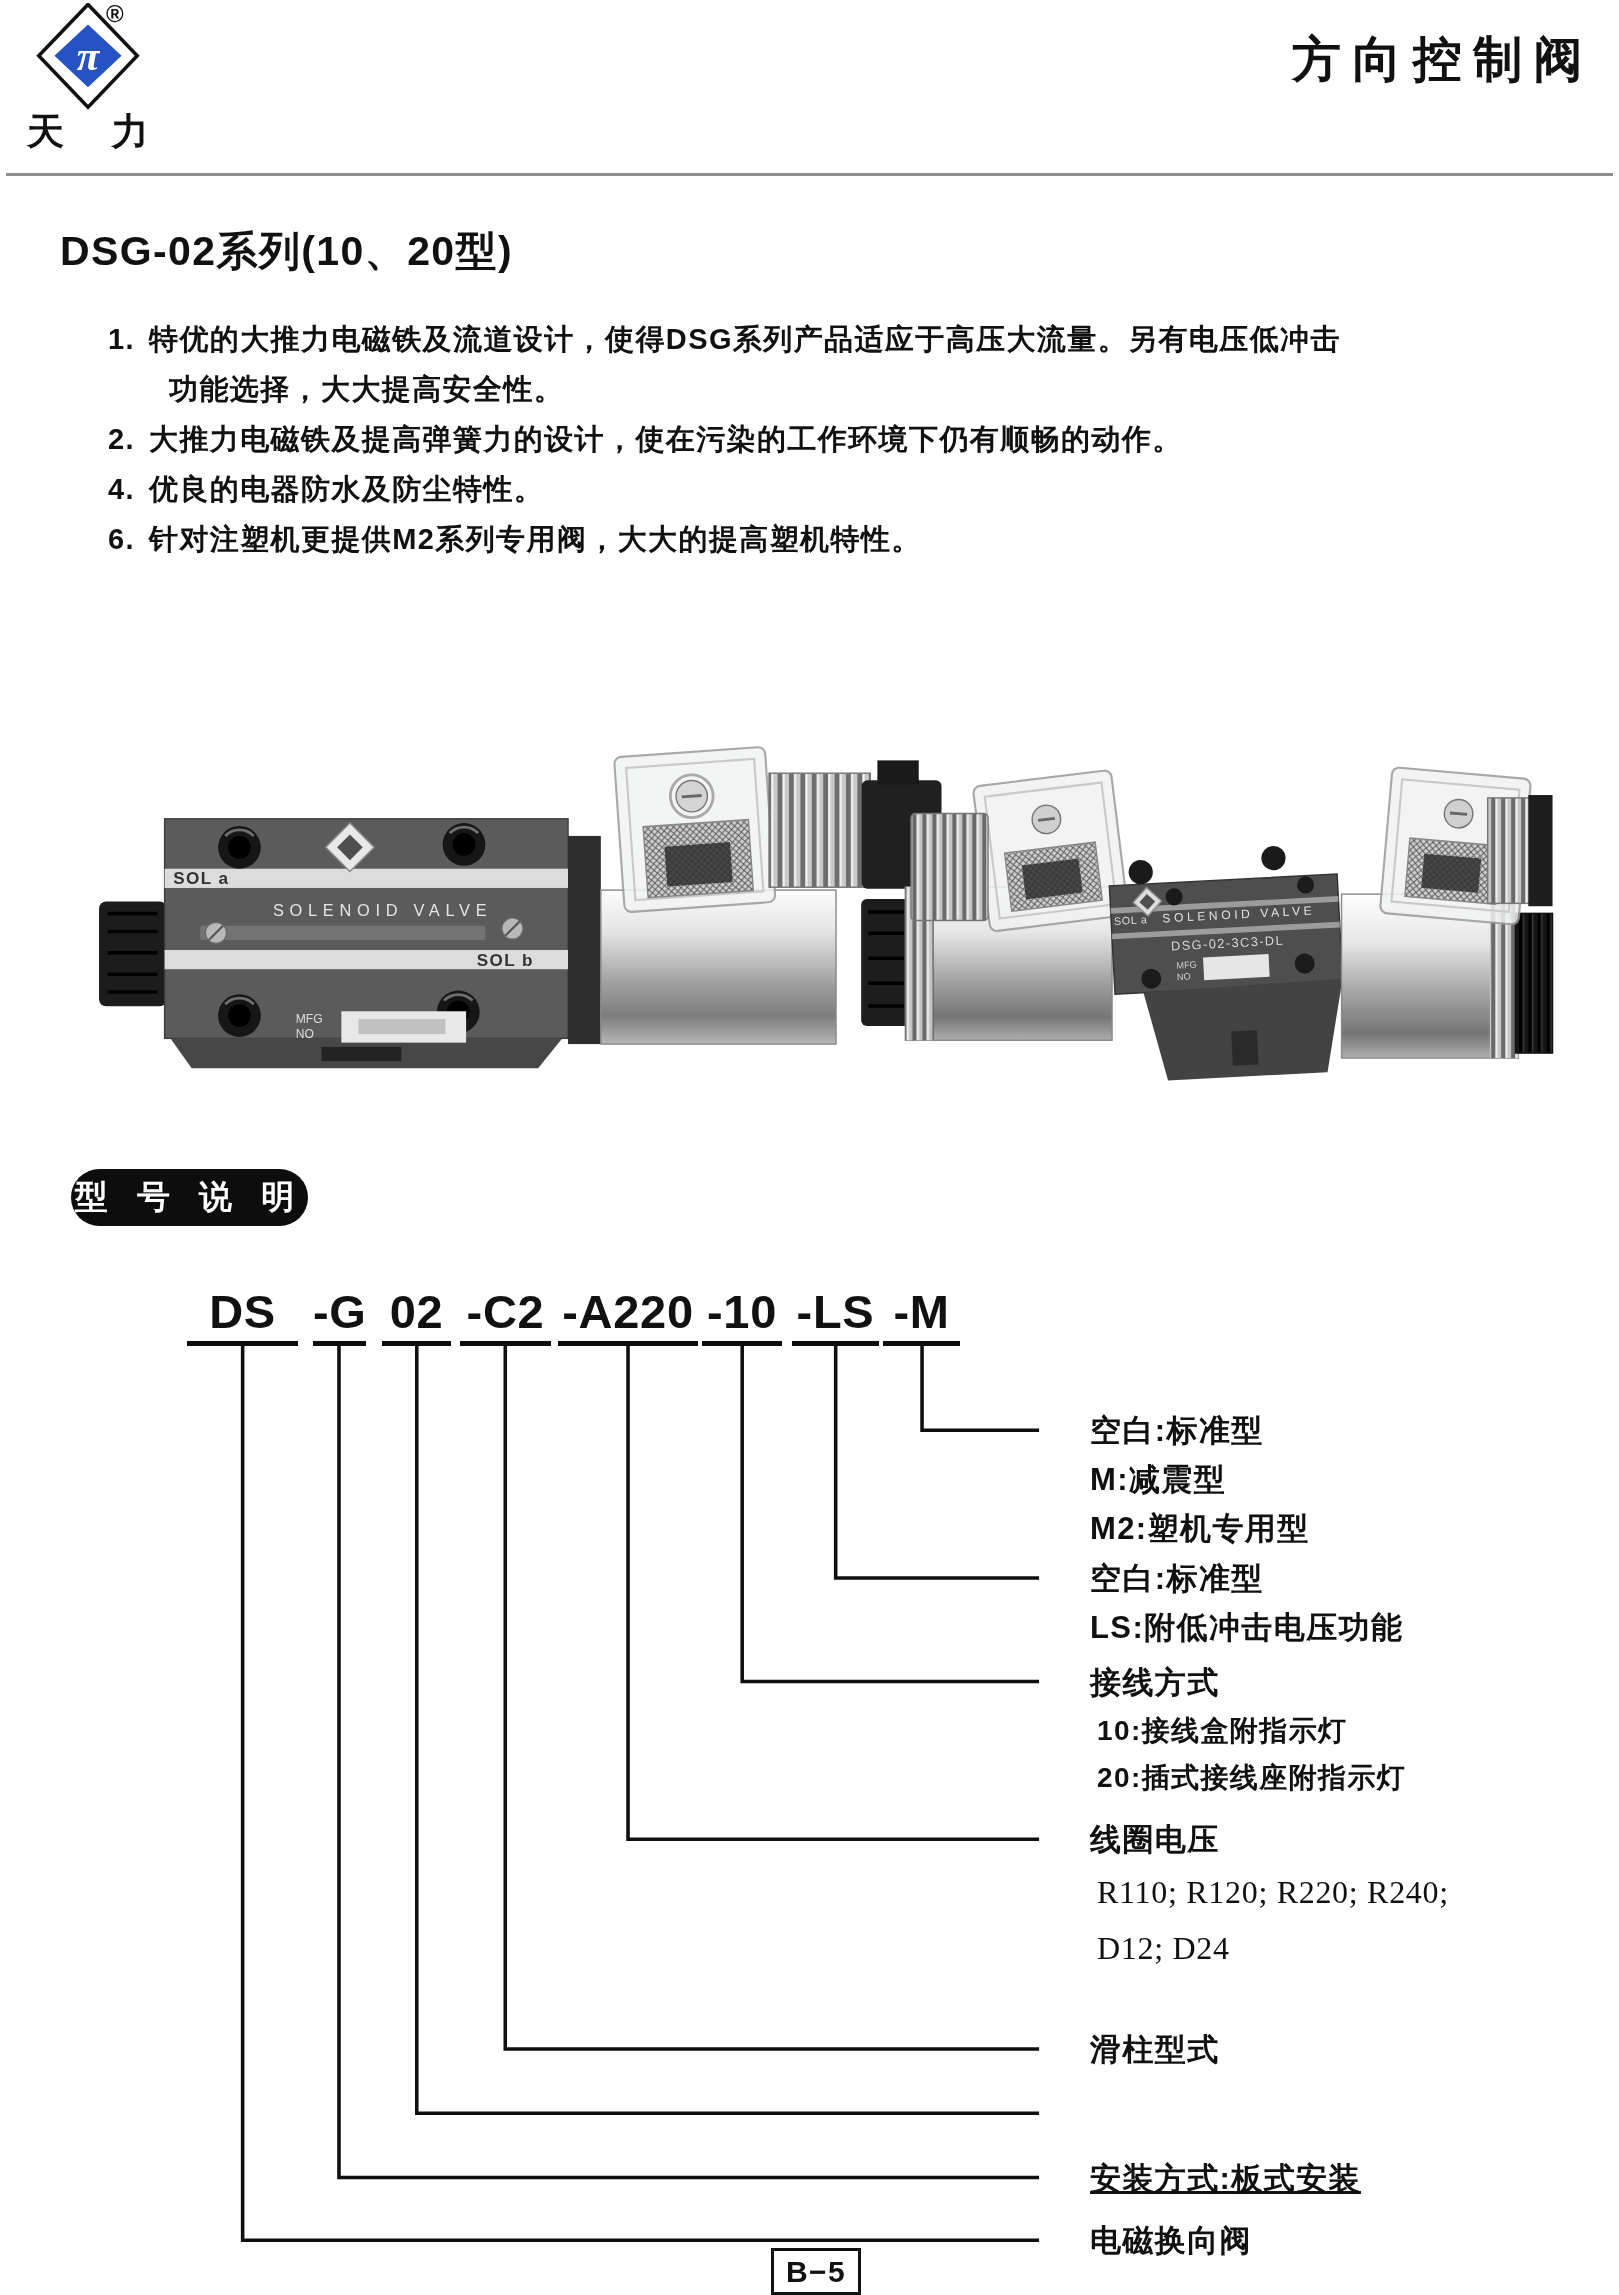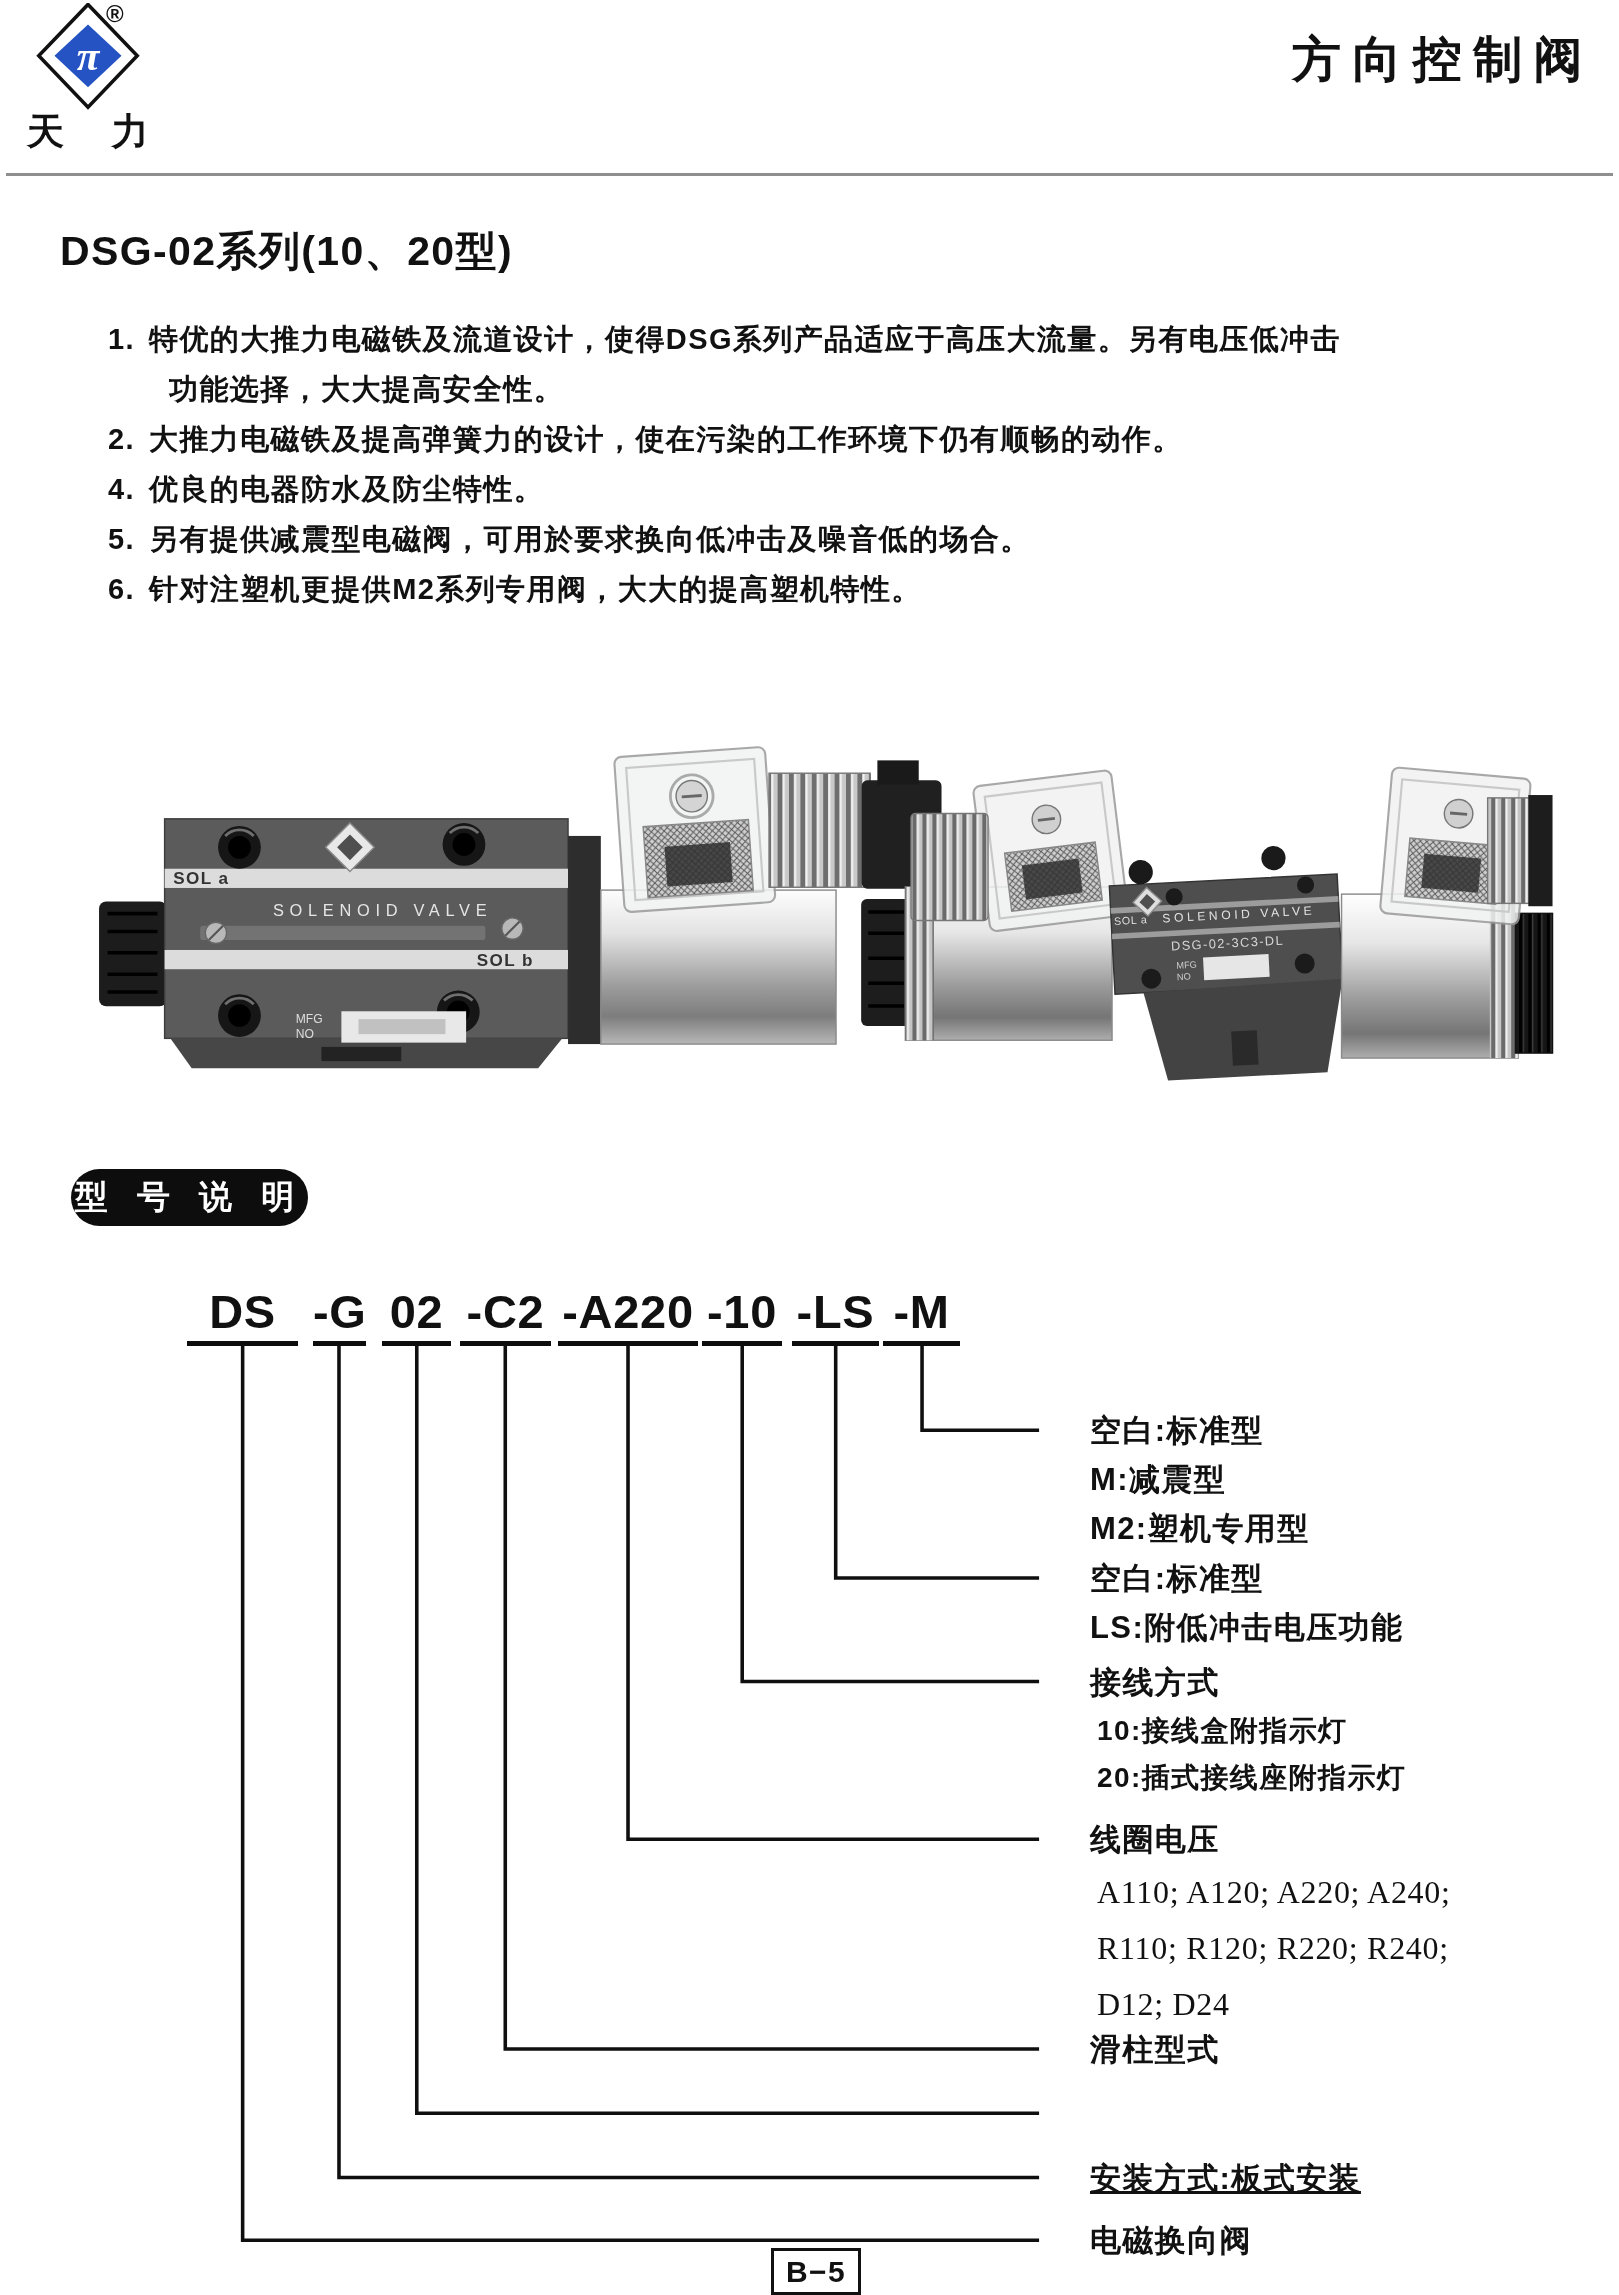--- a/index.html
+++ b/index.html
@@ -85,23 +85,20 @@
   <div id="features">
     <div class="feat">
       <span class="fnum">1.</span><span>特优的大推力电磁铁及流道设计，使得DSG系列产品适应于高压大流量。另有电压低冲击</span>
       <div class="cont">功能选择，大大提高安全性。</div>
     </div>
     <div class="feat">
       <span class="fnum">2.</span><span>大推力电磁铁及提高弹簧力的设计，使在污染的工作环境下仍有顺畅的动作。</span>
     </div>
     <div class="feat">
       <span class="fnum">4.</span><span>优良的电器防水及防尘特性。</span>
-    </div>
-    <div class="feat">
-      <span class="fnum">5.</span><span>另有提供减震型电磁阀，可用於要求换向低冲击及噪音低的场合。</span>
     </div>
     <div class="feat">
       <span class="fnum">6.</span><span>针对注塑机更提供M2系列专用阀，大大的提高塑机特性。</span>
     </div>
   </div>
 
   <svg id="photo-left" width="856" height="335" viewBox="0 0 1200 470">
     <defs>
       <linearGradient id="chromeL" x1="0" y1="0" x2="0" y2="1">
         <stop offset="0" stop-color="#fdfdfd"></stop>
@@ -305,21 +302,20 @@
   </div>
 
   <div id="lg-wiring" class="lg">
     <div class="hline">接线方式</div>
     <div class="sub">10:接线盒附指示灯</div>
     <div class="sub">20:插式接线座附指示灯</div>
   </div>
 
   <div id="lg-coil" class="lg">
     <div class="hline">线圈电压</div>
-    <div class="serifline">A110; A120; A220; A240;</div>
     <div class="serifline">R110; R120; R220; R240;</div>
     <div class="serifline">D12; D24</div>
   </div>
 
   <div id="lg-spool" class="lg">
     <div class="hline">滑柱型式</div>
   </div>
 
 
   <div id="lg-mounting" class="lg">

